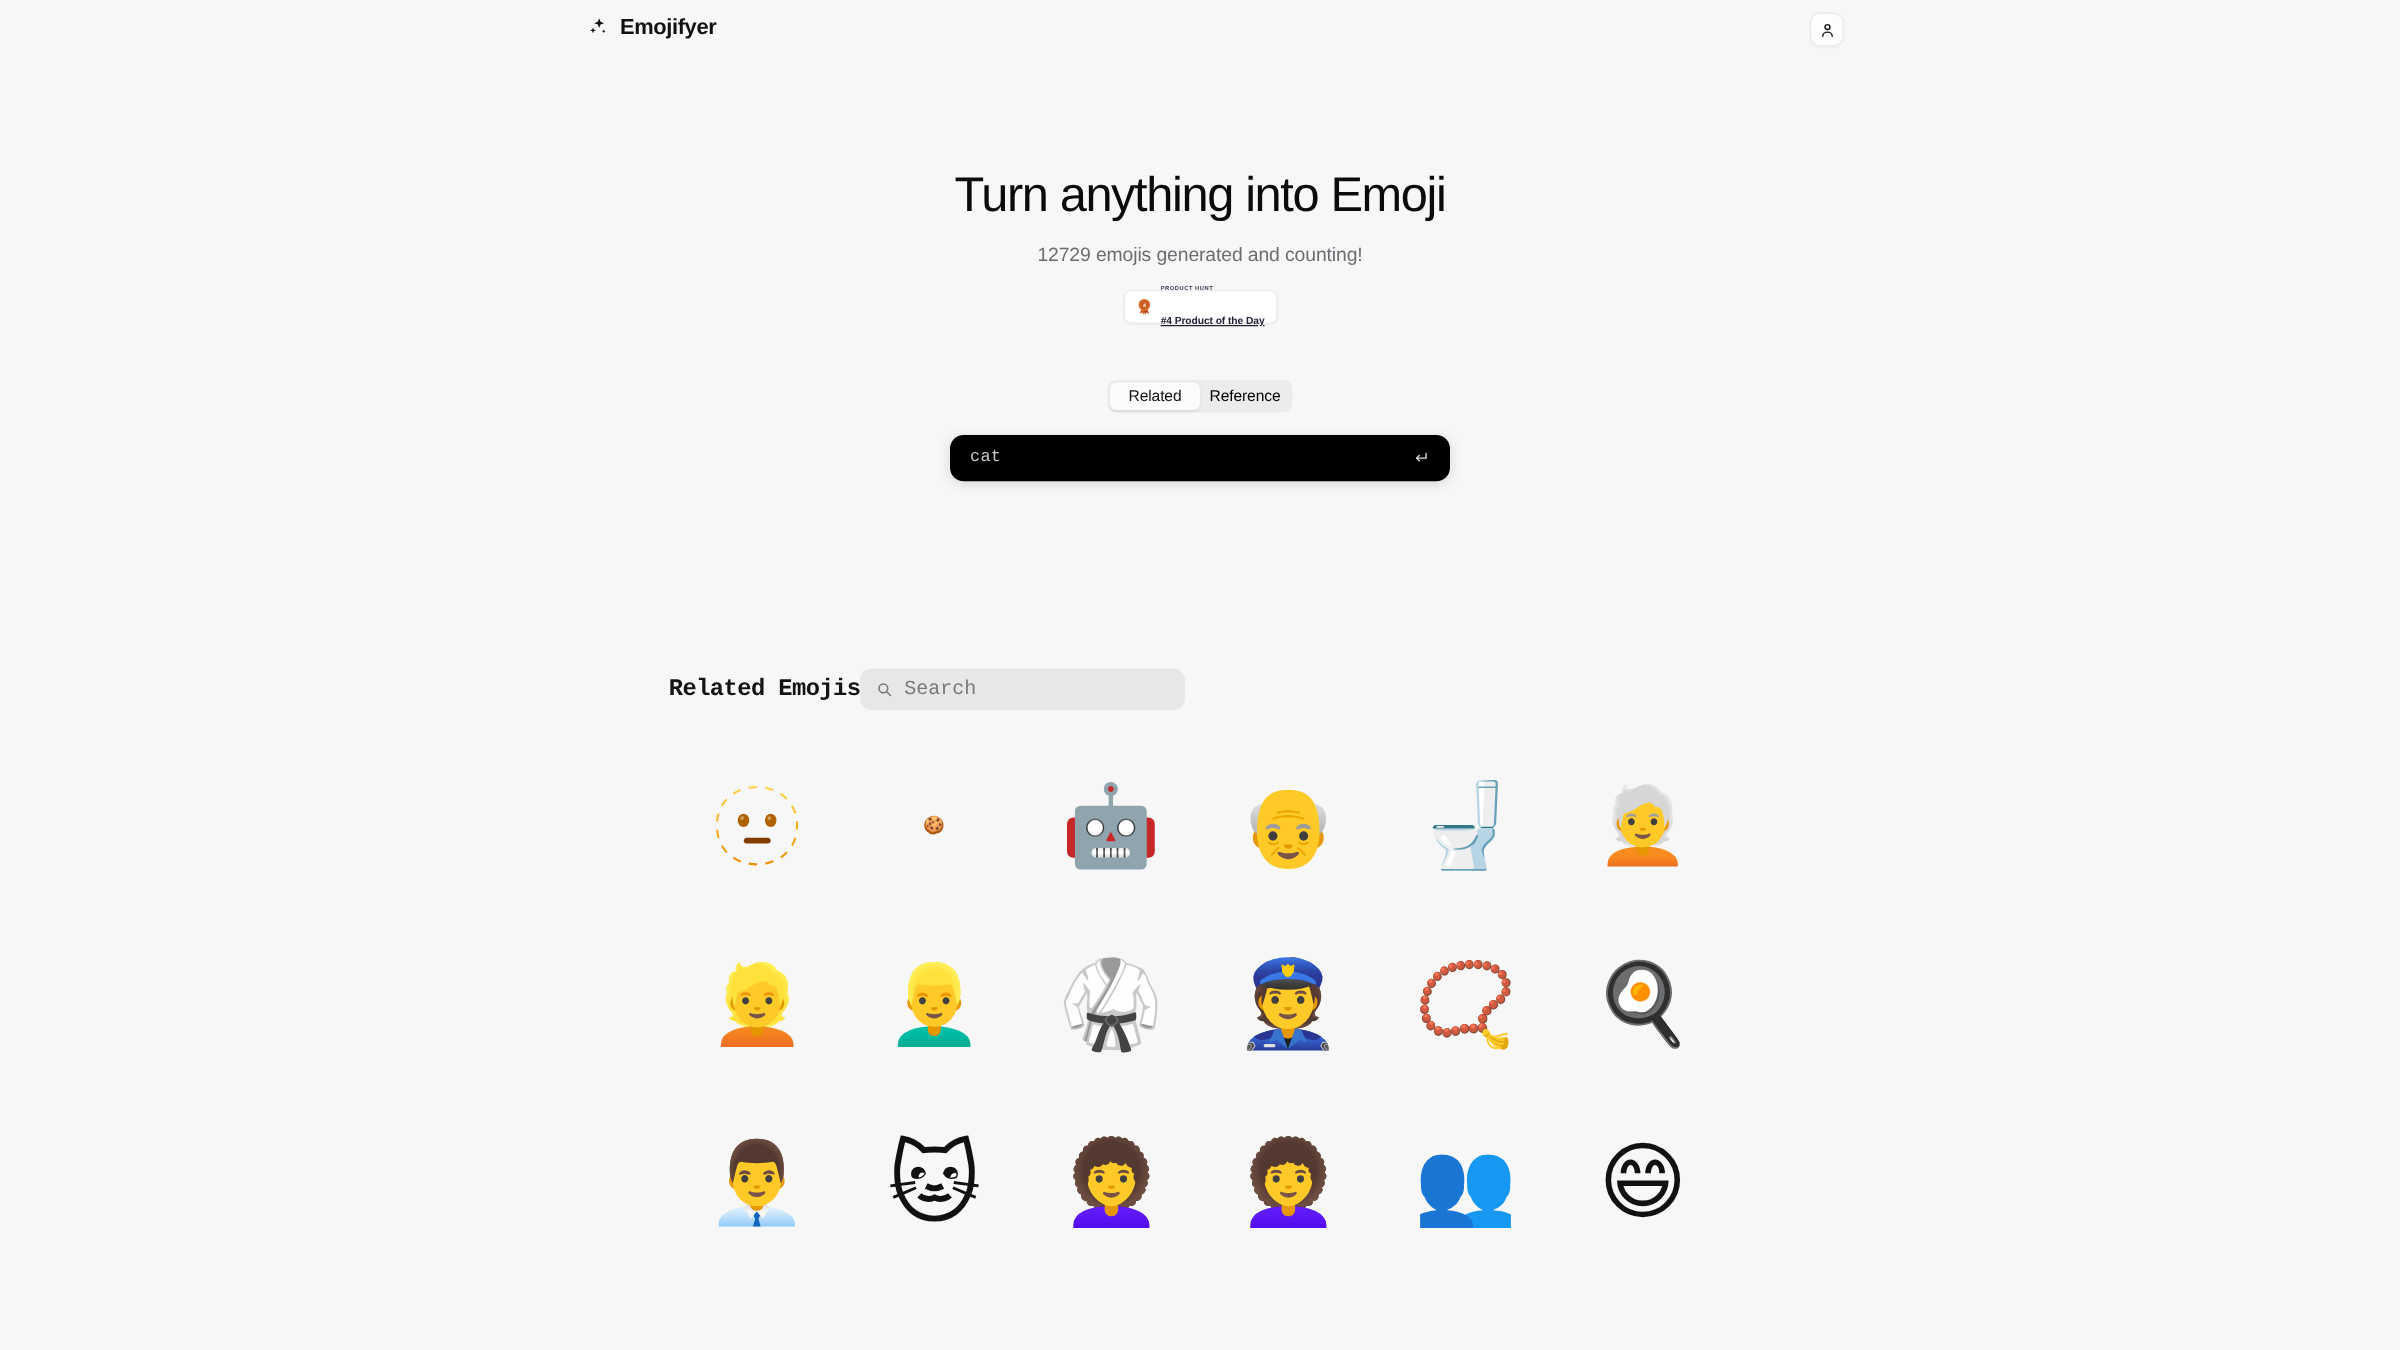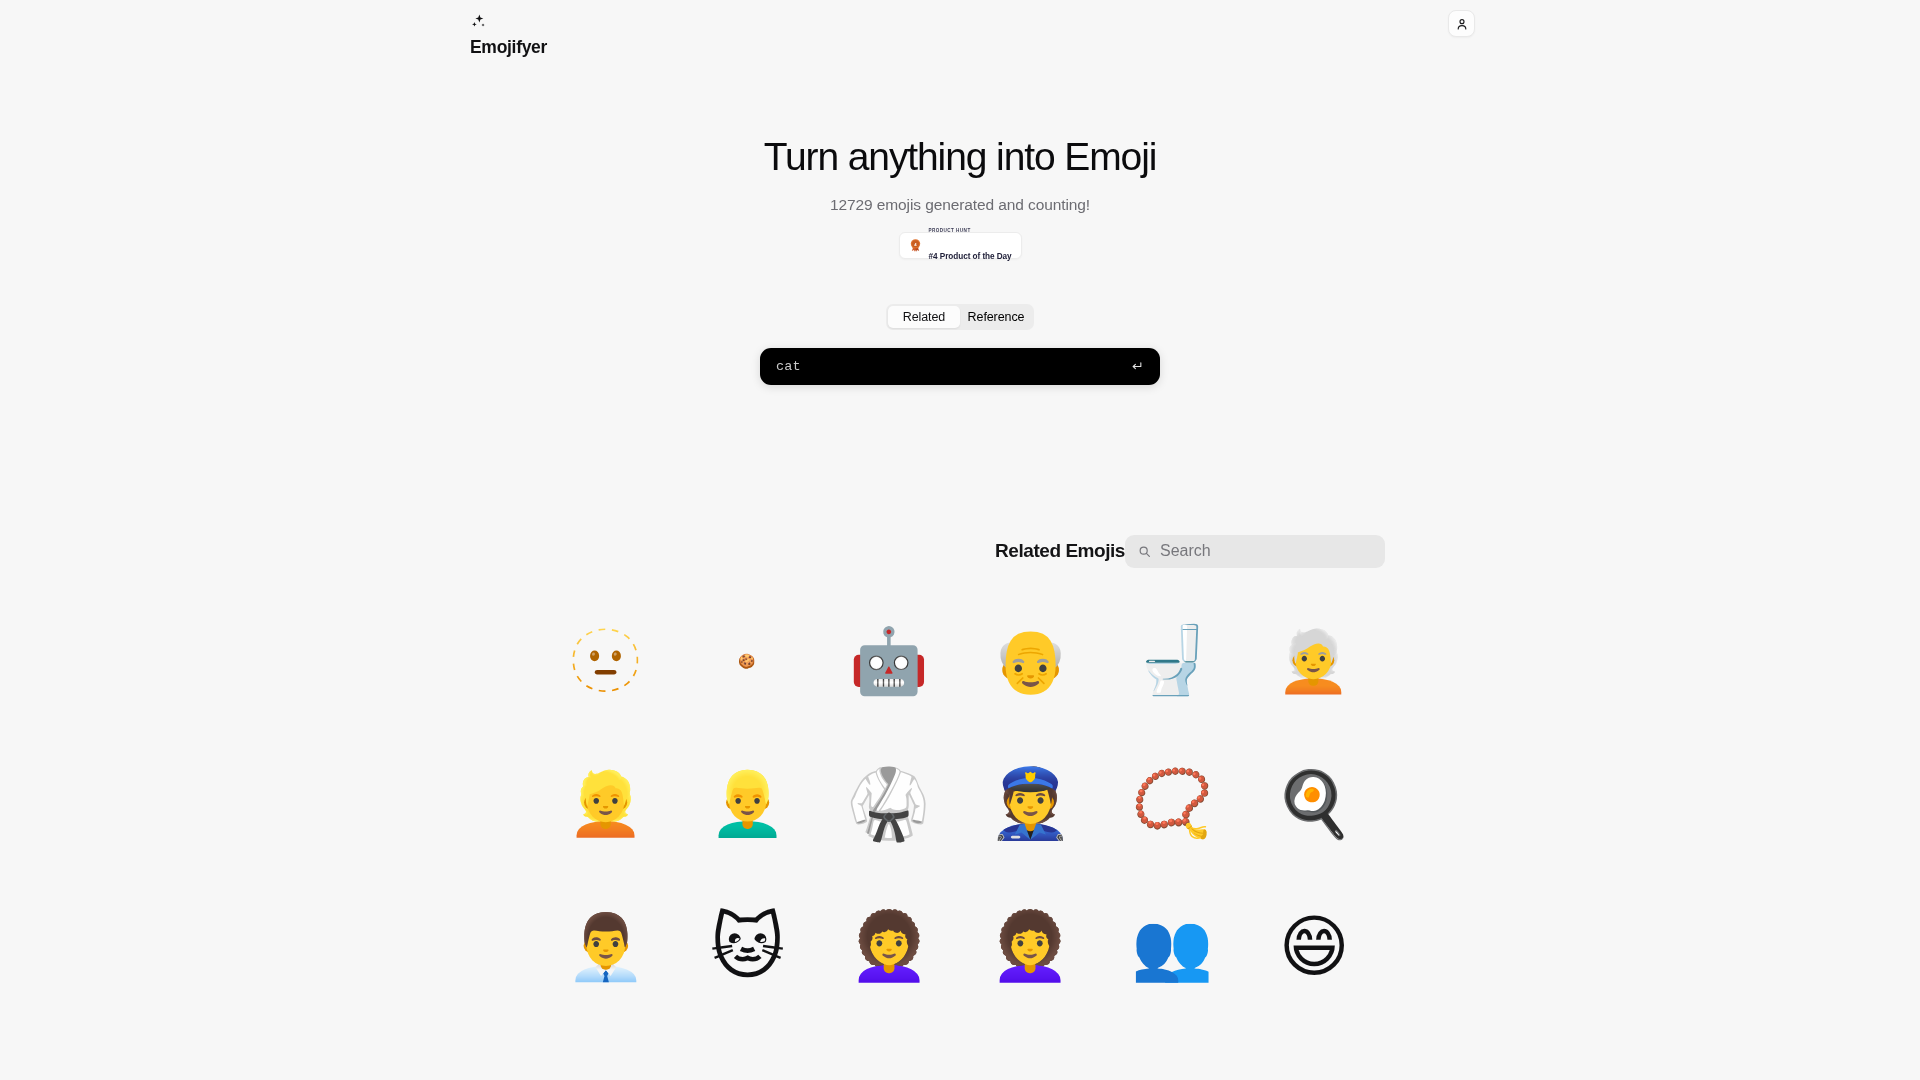--- a/index.html
+++ b/index.html
@@ -24,21 +24,20 @@
     width: 100%;
   }
   .brand {
     position: absolute;
     left: 470px;
     top: 13px;
     display: flex;
     align-items: flex-start;
     gap: 9px;
     cursor: pointer;
-    flex-direction: column;
   }
   .brand-icon {
     width: 17px;
     height: 17px;
     display: block;
     color: #111113;
   }
   .brand-name {
     font-size: 17.5px;
     font-weight: 700;
@@ -106,20 +105,21 @@
     color: #3d3d56;
     display: block;
   }
   .ph-title {
     font-size: 8.2px;
     font-weight: 700;
     color: #21213a;
     letter-spacing: -0.05px;
     display: block;
     margin-top: 19px;
+    text-decoration: underline;
   }
 
   
   .mode-toggle {
     margin: 45px auto 0;
     width: 148px;
     height: 26px;
     background: #ececec;
     border-radius: 7px;
     display: flex;
@@ -186,22 +186,23 @@
   .prompt-submit svg { width: 13px; height: 13px; }
 
   
   .related {
     width: 850px;
     margin: 150px auto 0;
   }
   .related-head {
     display: flex;
     align-items: center;
-    justify-content: flex-end;
+    justify-content: flex-start;
     height: 33px;
+    font-family: Liberation Mono, monospace;
   }
   .related-title {
     font-size: 19px;
     font-weight: 700;
     letter-spacing: -0.45px;
     color: #141416;
   }
   .related-search {
     width: 260px;
     height: 33px;

